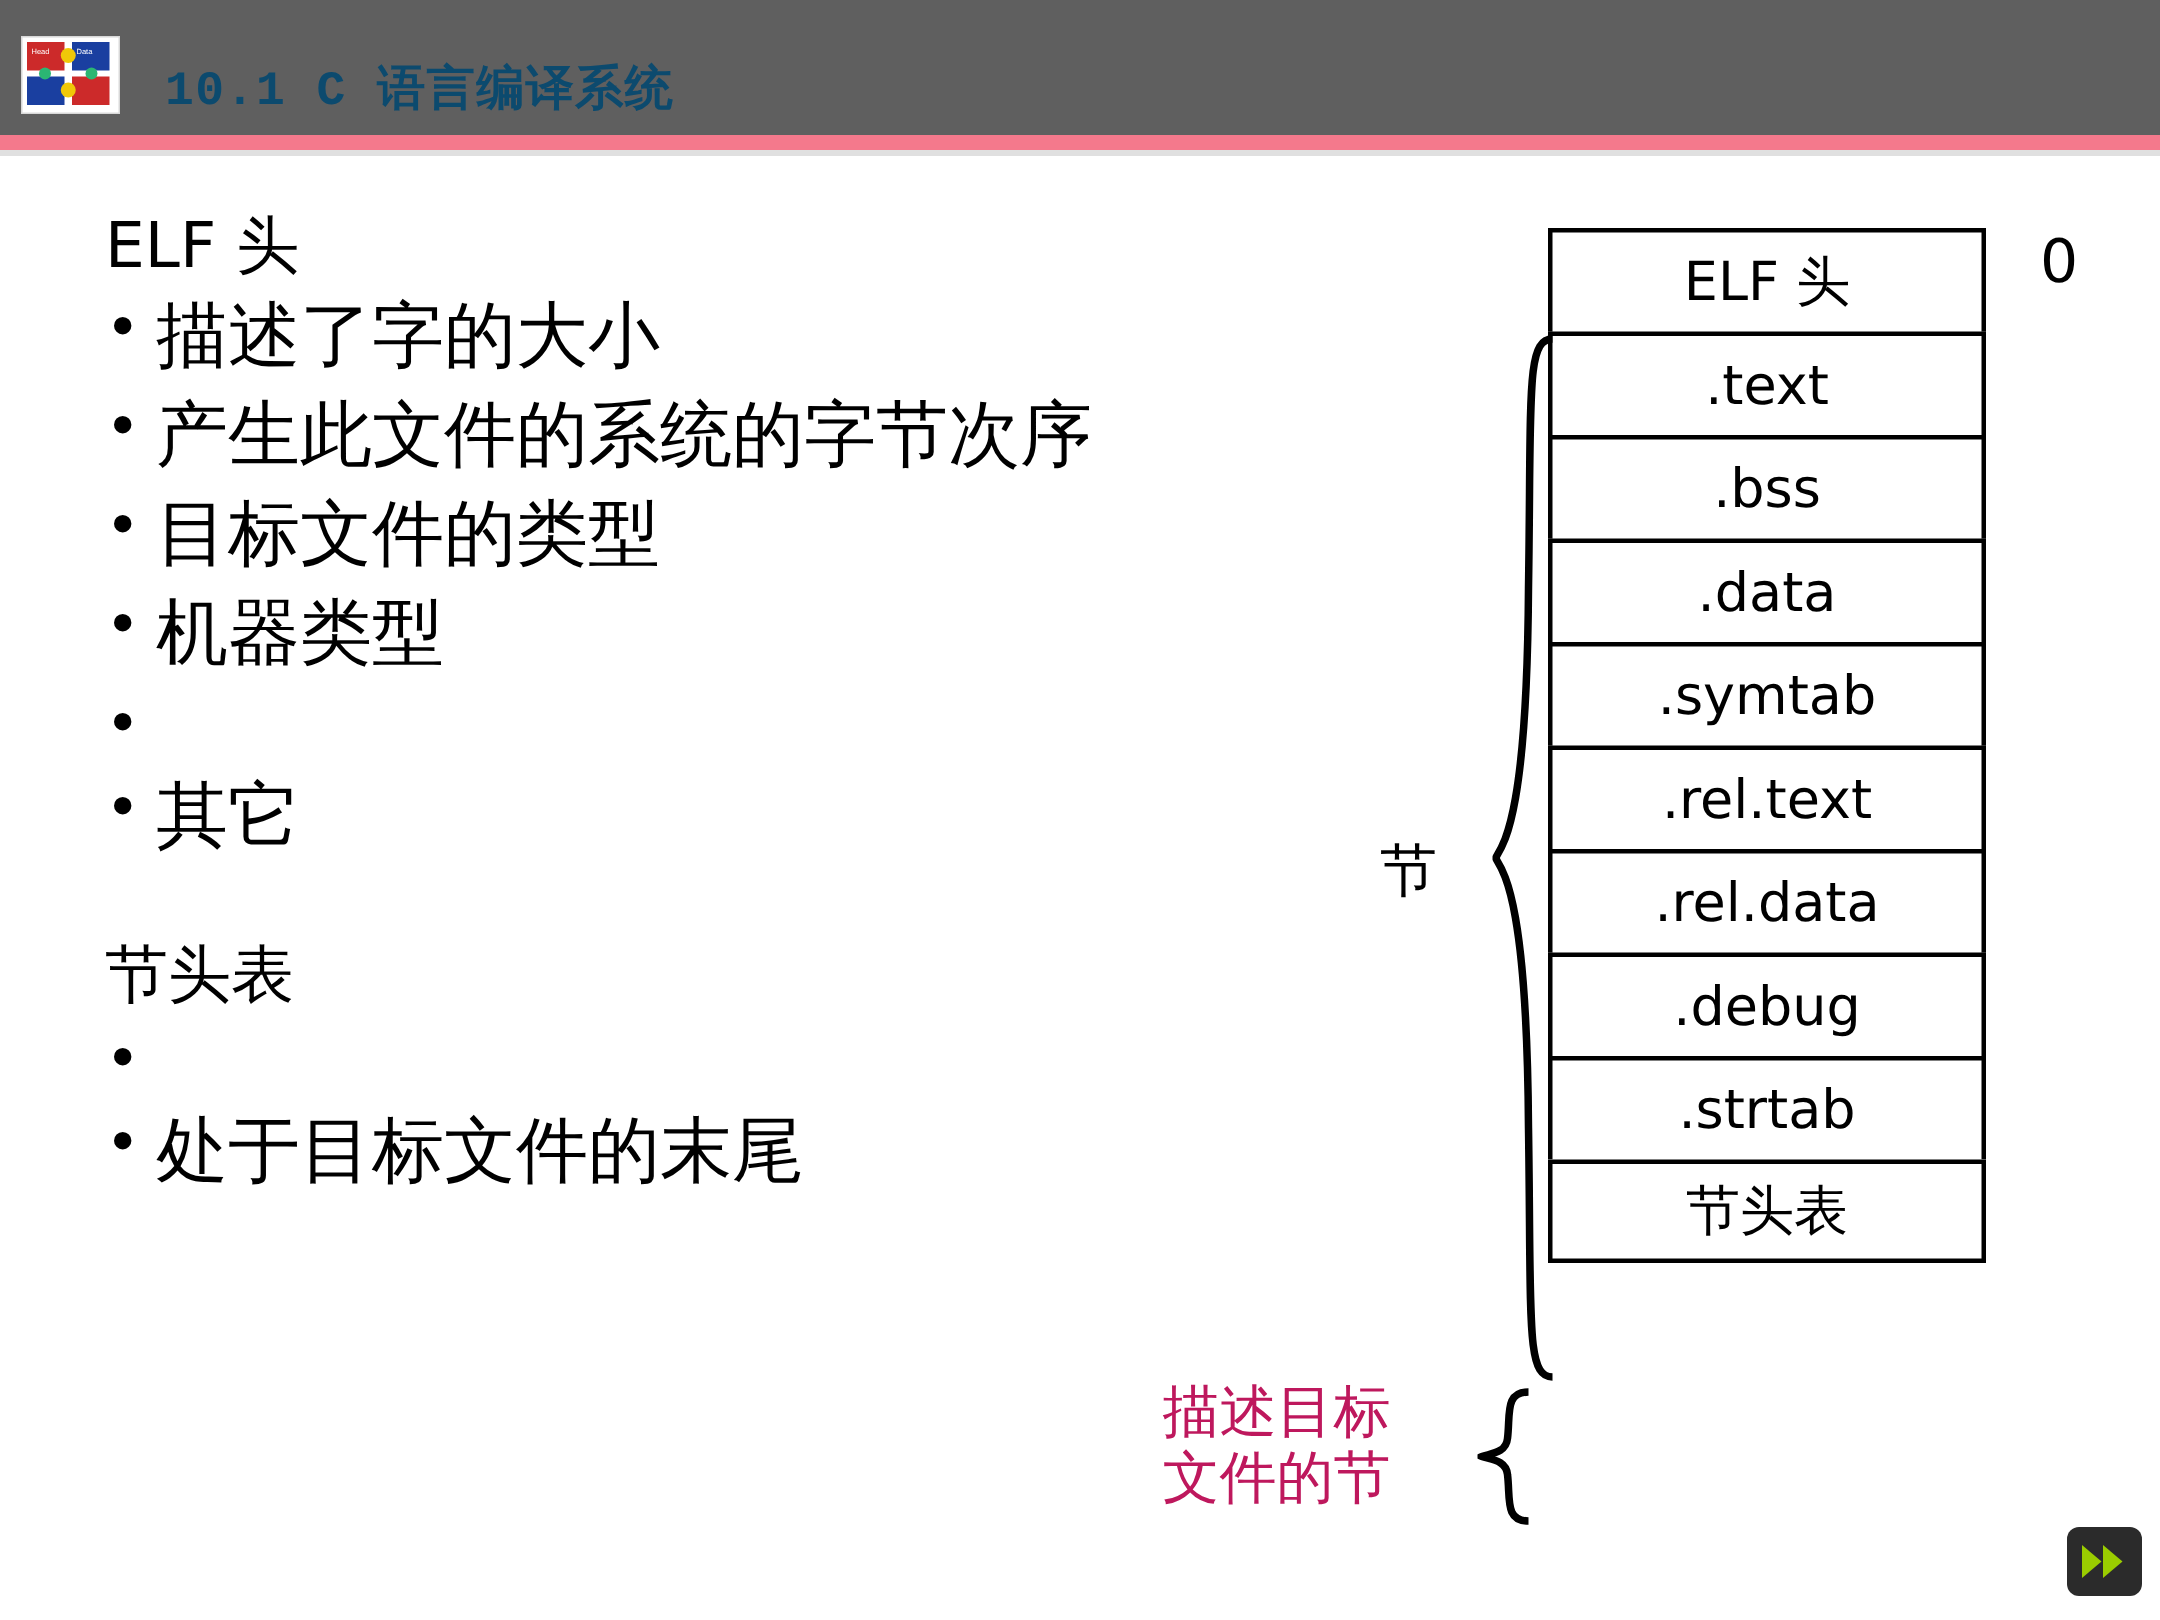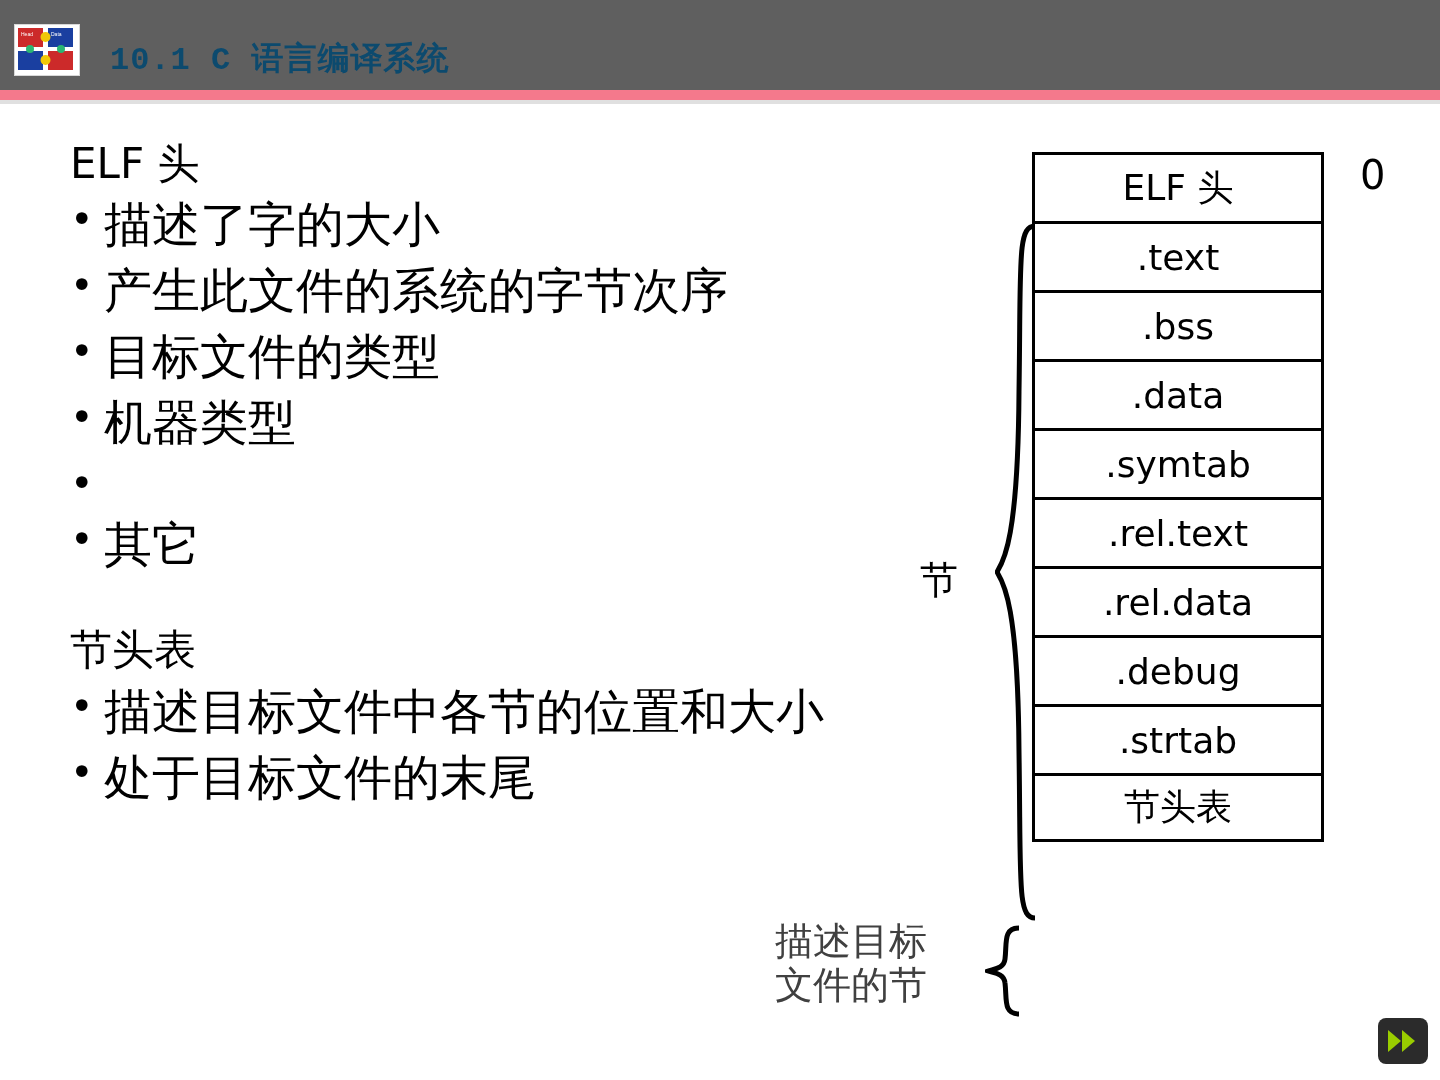--- a/index.html
+++ b/index.html
@@ -77,21 +77,21 @@
   }
   .label-sections{
     position:absolute;left:920px;top:555px;
     font-size:38px;color:#000;
   }
   .brace-desc{
     position:absolute;left:985px;top:925px;width:36px;height:92px;
   }
   .label-desc{
     position:absolute;left:775px;top:920px;
-    font-size:38px;color:#404040;line-height:1.15;text-align:left;
+    font-size:38px;color:#be185d;line-height:1.15;text-align:left;
     width:210px;
   }
   
   .nav-next{
     position:absolute;left:1378px;top:1018px;width:50px;height:46px;
     background:#2b2b2b;border-radius:8px;
     display:flex;align-items:center;justify-content:center;
   }
 </style>
 </head>
@@ -145,21 +145,20 @@
     <span class="bullet-dot">•</span>
     <span class="bullet-text">其它</span>
   </div>
 
   <div class="gap"></div>
 
   <div class="heading">节头表</div>
 
   <div class="bullet-row">
     <span class="bullet-dot">•</span>
-    <span class="bullet-text">描述目标文件中各节的位置和大小</span>
   </div>
   <div class="bullet-row">
     <span class="bullet-dot">•</span>
     <span class="bullet-text">处于目标文件的末尾</span>
   </div>
 </div>
 
 <div class="zero-label">0</div>
 
 <div class="diagram">

